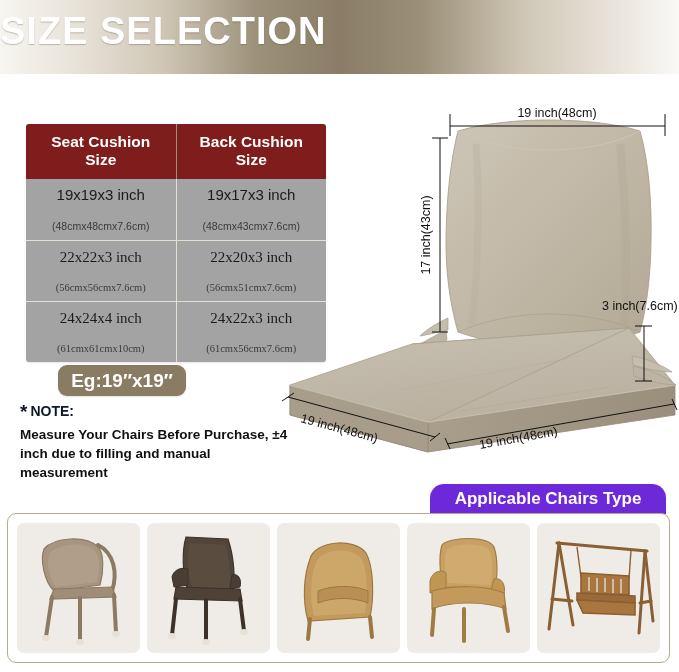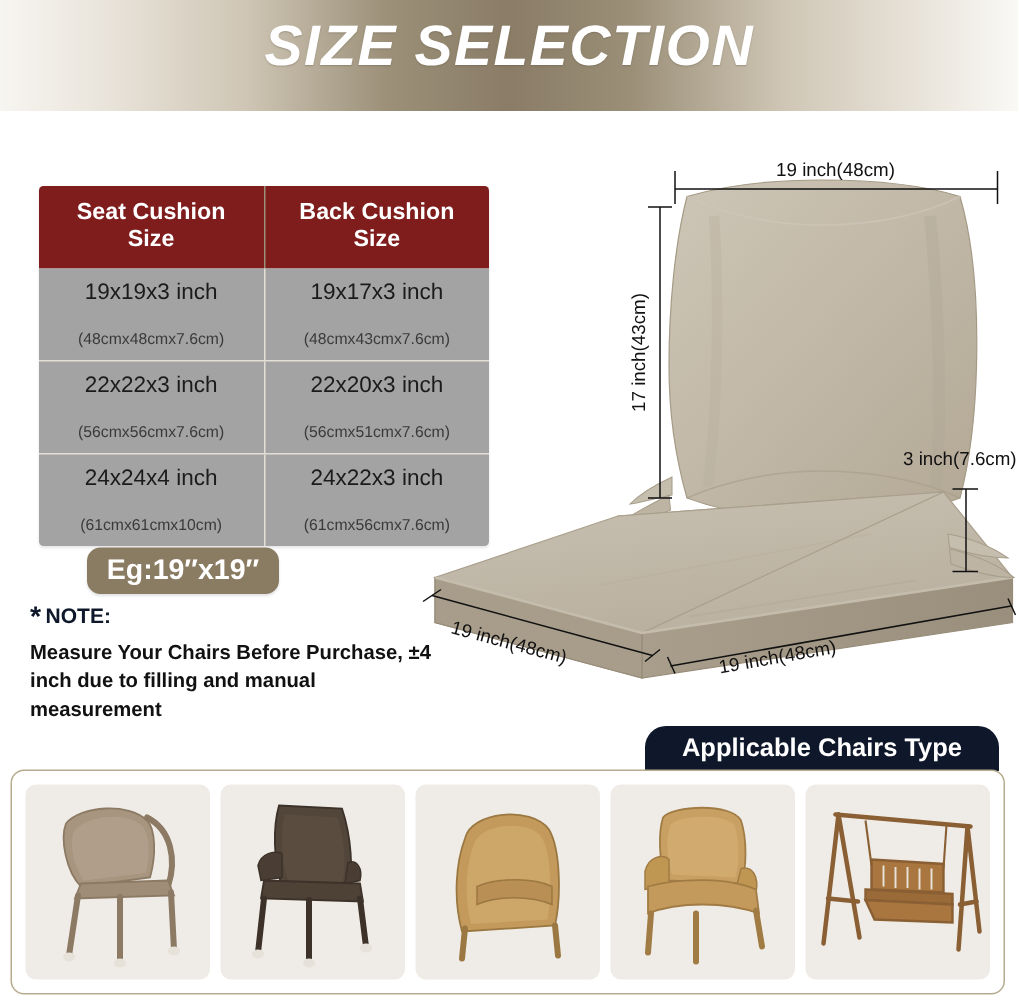--- a/index.html
+++ b/index.html
@@ -14,46 +14,45 @@
   
   .header-band{
     position:absolute;left:0;top:0;width:679px;height:74px;
     background:linear-gradient(to right,
       #f7f5f1 0%, #eae5dc 10%, #cfc6b5 24%,
       #9c9079 38%, #8a7c66 50%, #9b8f78 62%,
       #cfc6b5 77%, #eae5dc 91%, #faf9f6 100%);
   }
   .header-title{
     position:absolute;left:0;top:10px;width:679px;
-    text-align:center;
+    text-align:left;
     font-size:38px;font-weight:bold;color:#ffffff;
     letter-spacing:1px;
     font-family:"Liberation Sans", sans-serif;
     text-shadow:0 1px 1px rgba(90,80,60,.35);
-    font-style:italic;
   }
 
   
   .size-table{
     position:absolute;left:26px;top:124px;width:300px;
     border-radius:3px;overflow:hidden;
     box-shadow:0 1px 2px rgba(0,0,0,.10);
   }
   .st-head{
     display:flex;background:#7f1d1d;
   }
   .st-head .cell{
     flex:1;padding:9px 4px 10px;
     text-align:center;color:#fff;
     font-size:15.5px;font-weight:bold;line-height:1.16;
   }
   .st-head .cell + .cell{border-left:1px solid #9d9079;}
   .st-body{background:#a3a3a3;}
   .st-row{display:flex;}
-  .st-row + .st-row{border-top:1px solid #e4dfd5;}
+  .st-row + .st-row{border-top:1px solid #e4dfd5;font-family:Liberation Serif, serif;}
   .st-row .cell{
     flex:1;padding:7px 3px 8px;text-align:center;
   }
   .st-row .cell + .cell{border-left:1px solid #e4dfd5;}
   .st-main{font-size:15px;color:#1b1b1b;line-height:1.2;}
   .st-sub{font-size:10.5px;color:#3a3a3a;margin-top:16px;}
 
   
   .eg-badge{
     position:absolute;left:58px;top:365px;width:128px;height:31px;
@@ -76,21 +75,21 @@
   .diagram{position:absolute;left:280px;top:104px;width:399px;height:366px;}
   .diagram svg{display:block;}
   .dim-label{
     font-family:"Liberation Sans", sans-serif;
     font-size:12.5px;fill:#111;
   }
 
   
   .chairs-tab{
     position:absolute;left:430px;top:484px;width:236px;height:30px;
-    background:#0f172a;
+    background:#6d28d9;
     border-radius:14px 14px 0 0;
     display:flex;align-items:center;justify-content:center;
     color:#fff;font-size:17px;font-weight:bold;
   }
   .chairs-panel{
     position:absolute;left:7px;top:513px;width:663px;height:150px;
     border:1px solid #b5ab8e;border-radius:9px;
     background:#ffffff;
     box-sizing:border-box;
     display:flex;align-items:center;justify-content:space-between;

